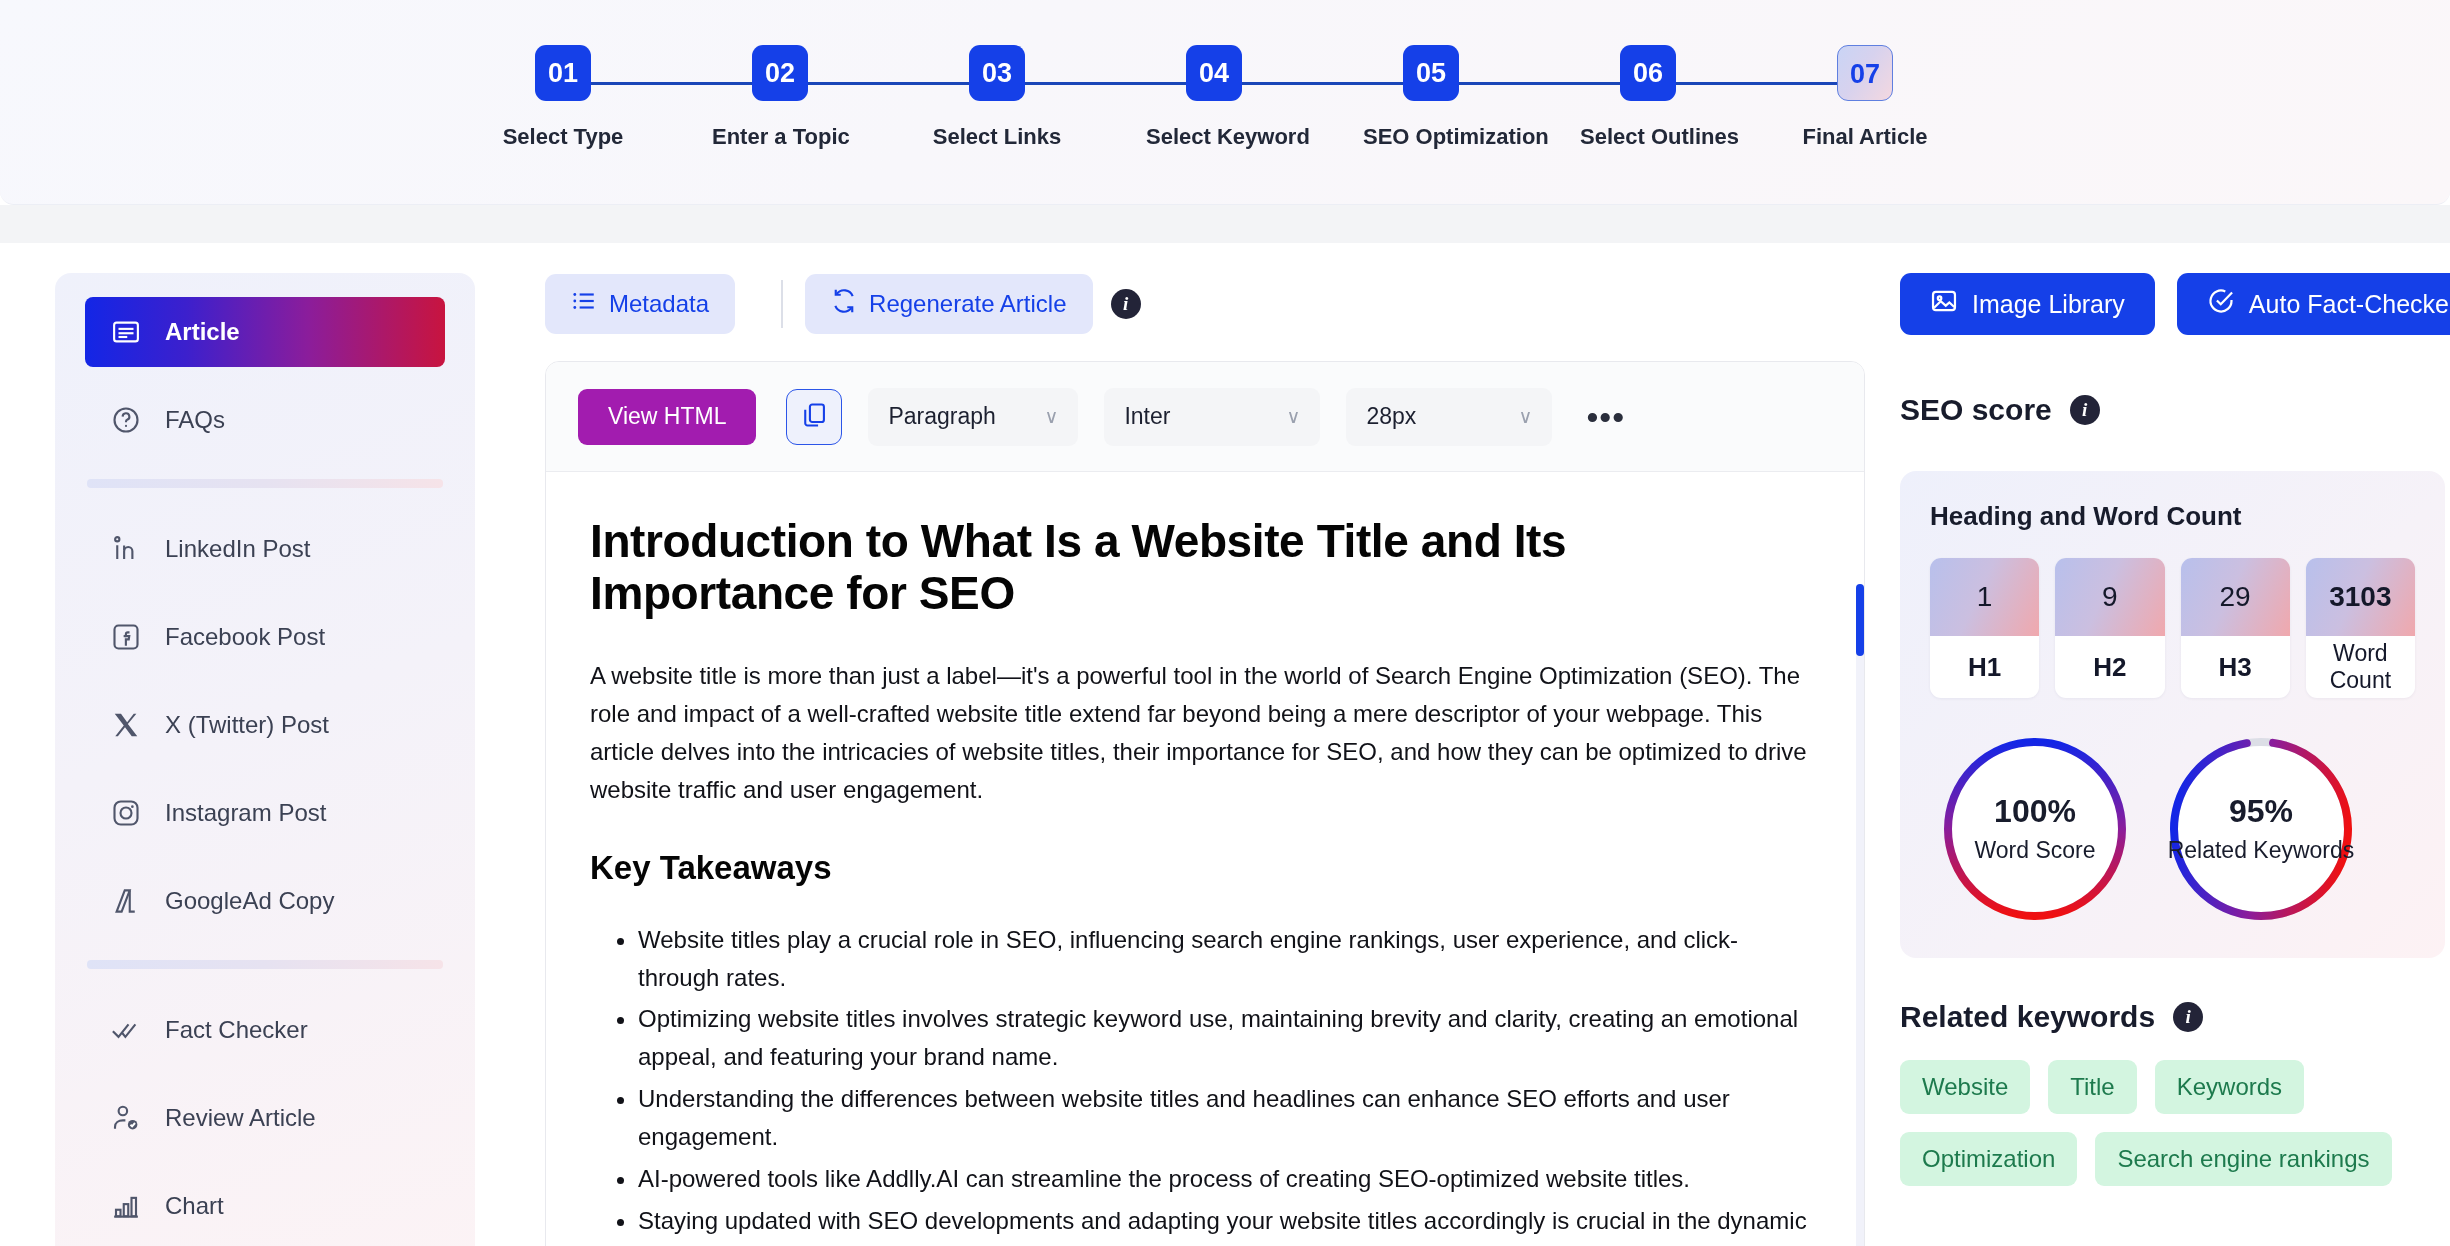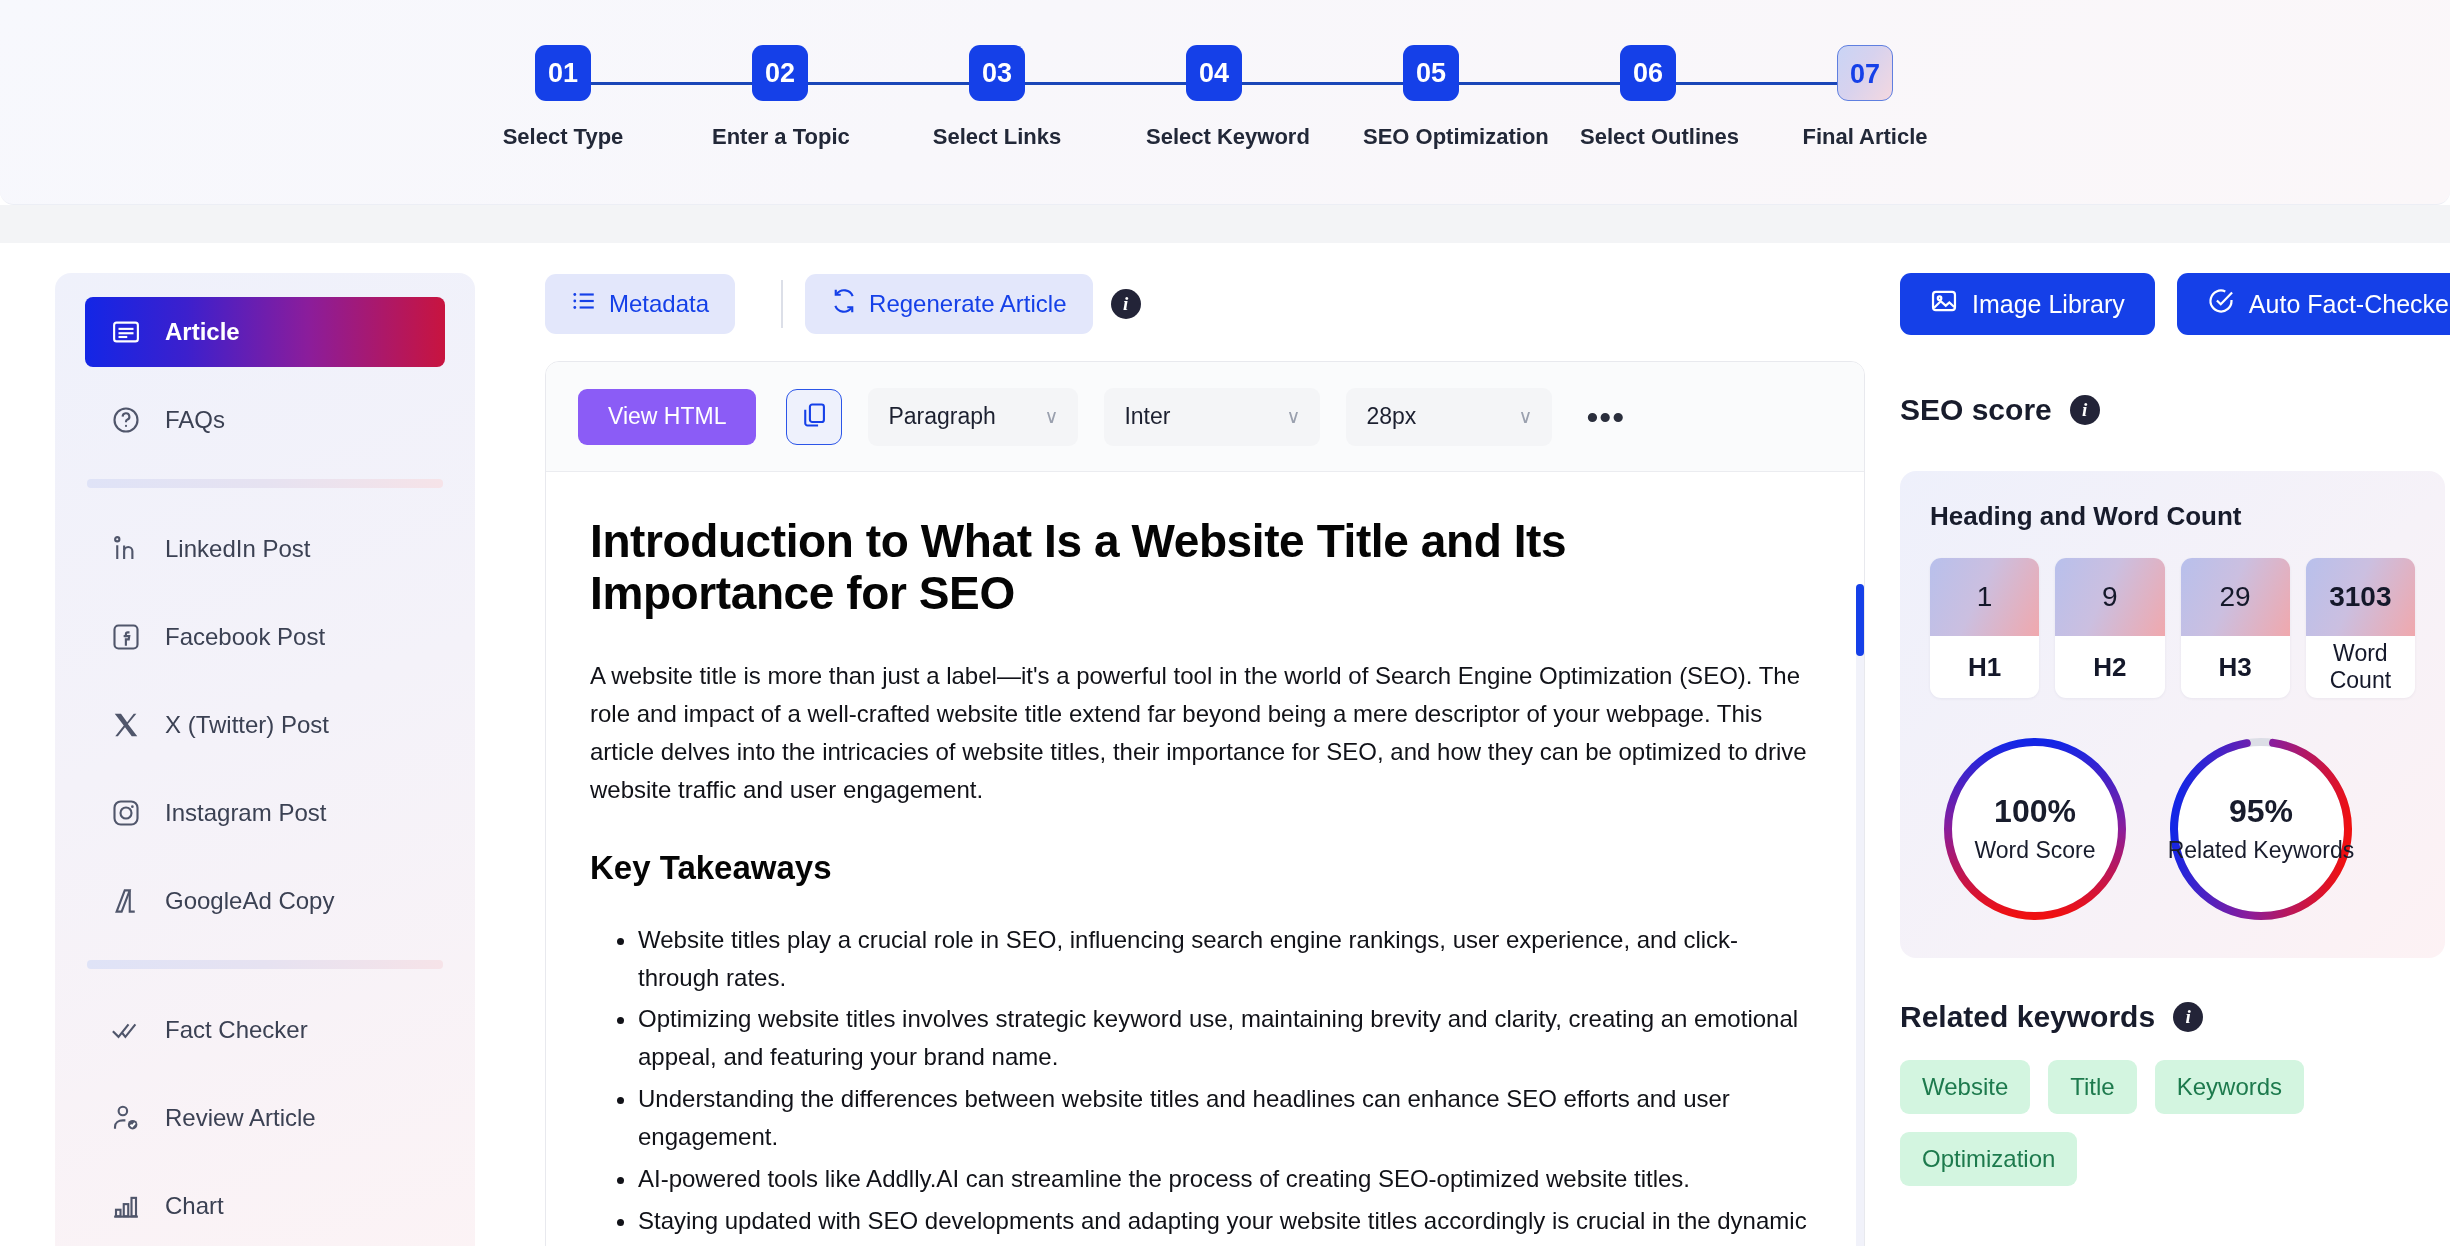--- a/index.html
+++ b/index.html
@@ -134,21 +134,21 @@
     overflow: hidden;
   }
   .fmt-bar {
     display: flex; align-items: center;
     height: 110px; padding: 0 32px;
     background: #fafbfc;
     border-bottom: 1px solid #ebecf0;
   }
   .view-html {
     height: 56px; padding: 0 30px;
-    background: #8b5cf6; border: none; border-radius: 9px;
+    background: #a21caf; border: none; border-radius: 9px;
     color: #fff; font-size: 23px; font-weight: 500;
     font-family: "Liberation Sans", sans-serif; cursor: pointer;
   }
   .icon-sq {
     width: 56px; height: 56px; margin-left: 30px;
     background: #eef1fc; border: 1.5px solid #2b55e8; border-radius: 11px;
     display: flex; align-items: center; justify-content: center; cursor: pointer;
   }
   .icon-sq svg { width: 28px; height: 28px; stroke: #1540e8; fill: none; stroke-width: 1.8; }
   .sel {
@@ -605,16 +605,17 @@
 
     <div class="kw-title-row">
       <span class="kw-title">Related keywords</span>
       <span class="info-dot">i</span>
     </div>
     <div class="kw-wrap">
       <span class="kw-tag">Website</span>
       <span class="kw-tag">Title</span>
       <span class="kw-tag">Keywords</span>
       <span class="kw-tag">Optimization</span>
+      <span class="kw-tag">Search engine rankings</span>
     </div>
   </div>
 
 </div>
 
 </body></html>

